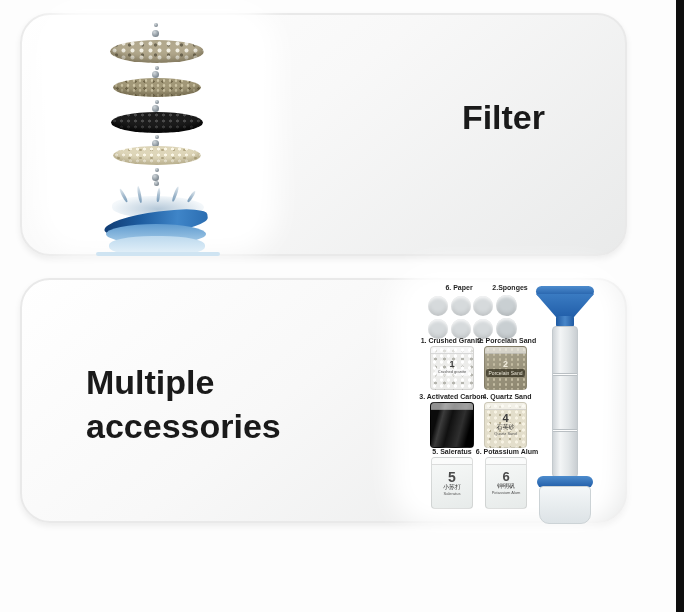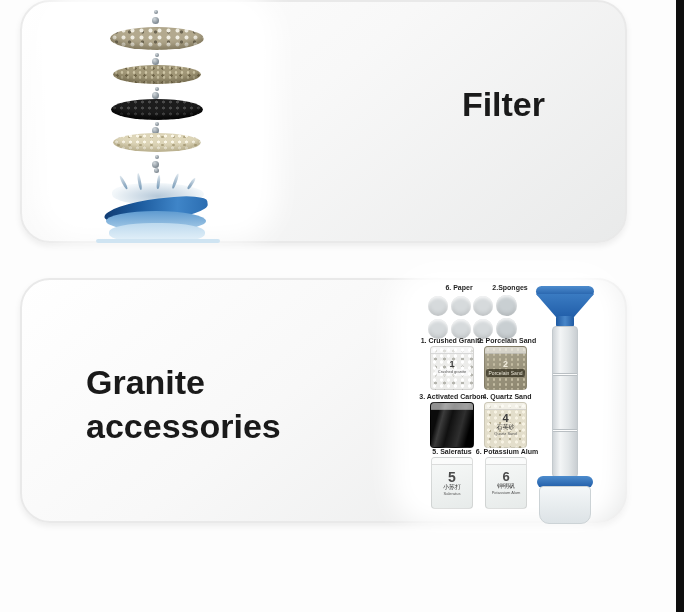--- a/index.html
+++ b/index.html
@@ -9,21 +9,21 @@
     font-family:"Liberation Sans",sans-serif;
   }
   .edge-bar{position:absolute;right:0;top:0;width:8px;height:612px;background:#0e0e0e;}
   .card{
     position:absolute;left:20px;width:607px;border-radius:30px;
     background:linear-gradient(140deg,#ffffff 0%,#f8f8f8 45%,#e9eaea 100%);
     border:2px solid #e9e9e9;
     box-shadow:0 3px 6px rgba(0,0,0,.07);
     box-sizing:border-box;
   }
-  .card-top{top:0;height:243px;}
+  .card-top{top:13px;height:243px;}
   .card-bottom{top:278px;height:245px;}
   .glow{position:absolute;background:#ffffff;box-shadow:0 0 26px 26px #ffffff;border-radius:20px;}
   .glow-top{left:40px;top:14px;width:190px;height:200px;}
   .glow-bottom{left:395px;top:12px;width:180px;height:210px;}
 
   .title{position:absolute;font-size:34px;font-weight:bold;color:#1a1a1a;line-height:40px;margin:0;}
   .title-right{right:80px;top:82px;text-align:right;}
   .title-left{left:64px;top:80px;text-align:left;line-height:44px;}
 
   
@@ -154,21 +154,21 @@
 
   <h1 class="title title-right">
     <div>Filter</div>
   </h1>
 </section>
 
 <section class="card card-bottom">
   <div class="glow glow-bottom"></div>
 
   <h1 class="title title-left">
-    <div>Granite</div>
+    <div>Multiple</div>
     <div>accessories</div>
   </h1>
 
   <div class="acc">
 
     <span class="acc-label" style="left:37px;top:4px;">6. Paper</span>
     <span class="acc-label" style="left:88px;top:4px;">2.Sponges</span>
 
     <div class="disc disc-paper" style="left:6px;top:16px;"></div>
     <div class="disc disc-paper" style="left:29px;top:16px;"></div>

